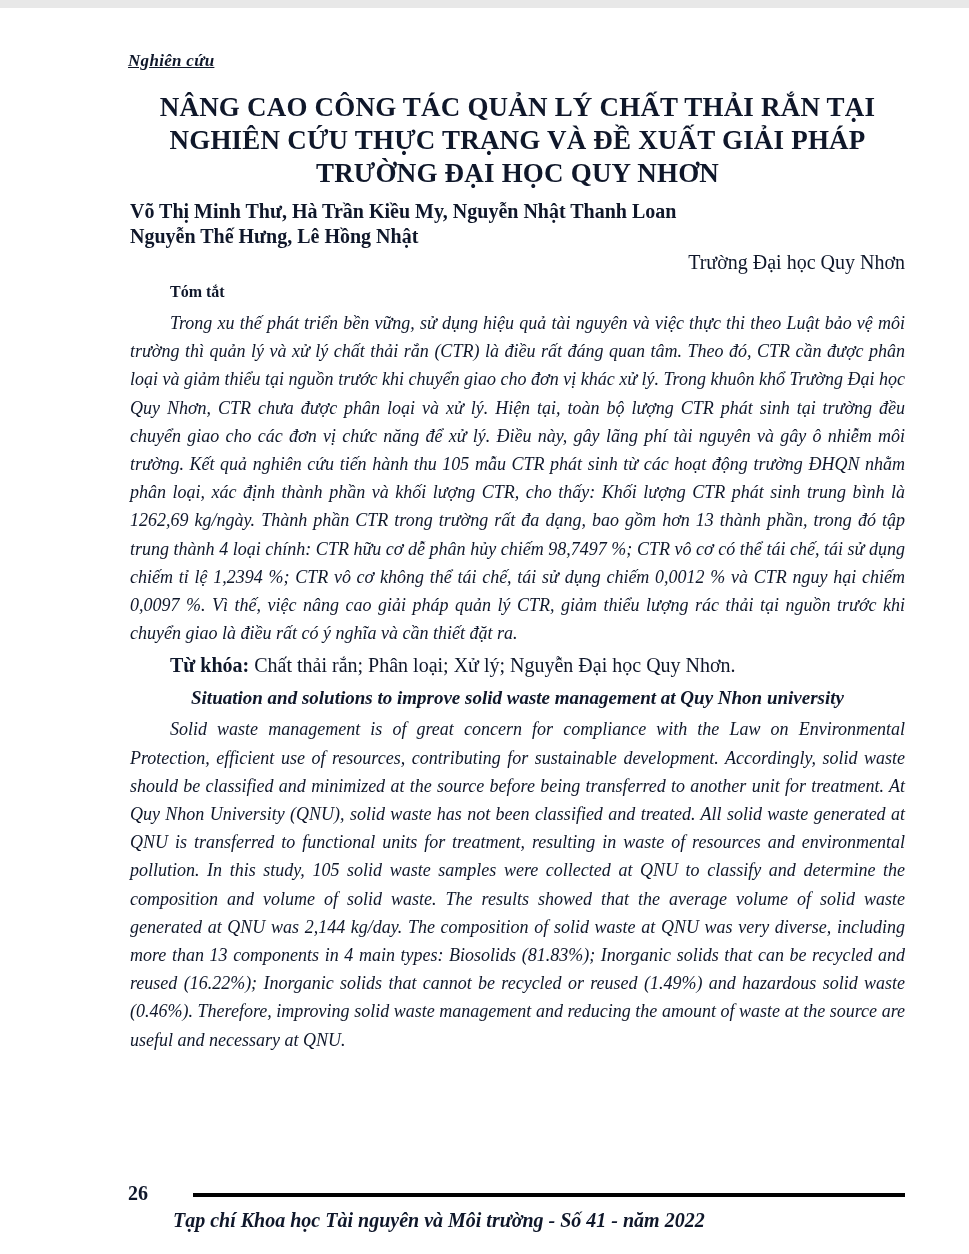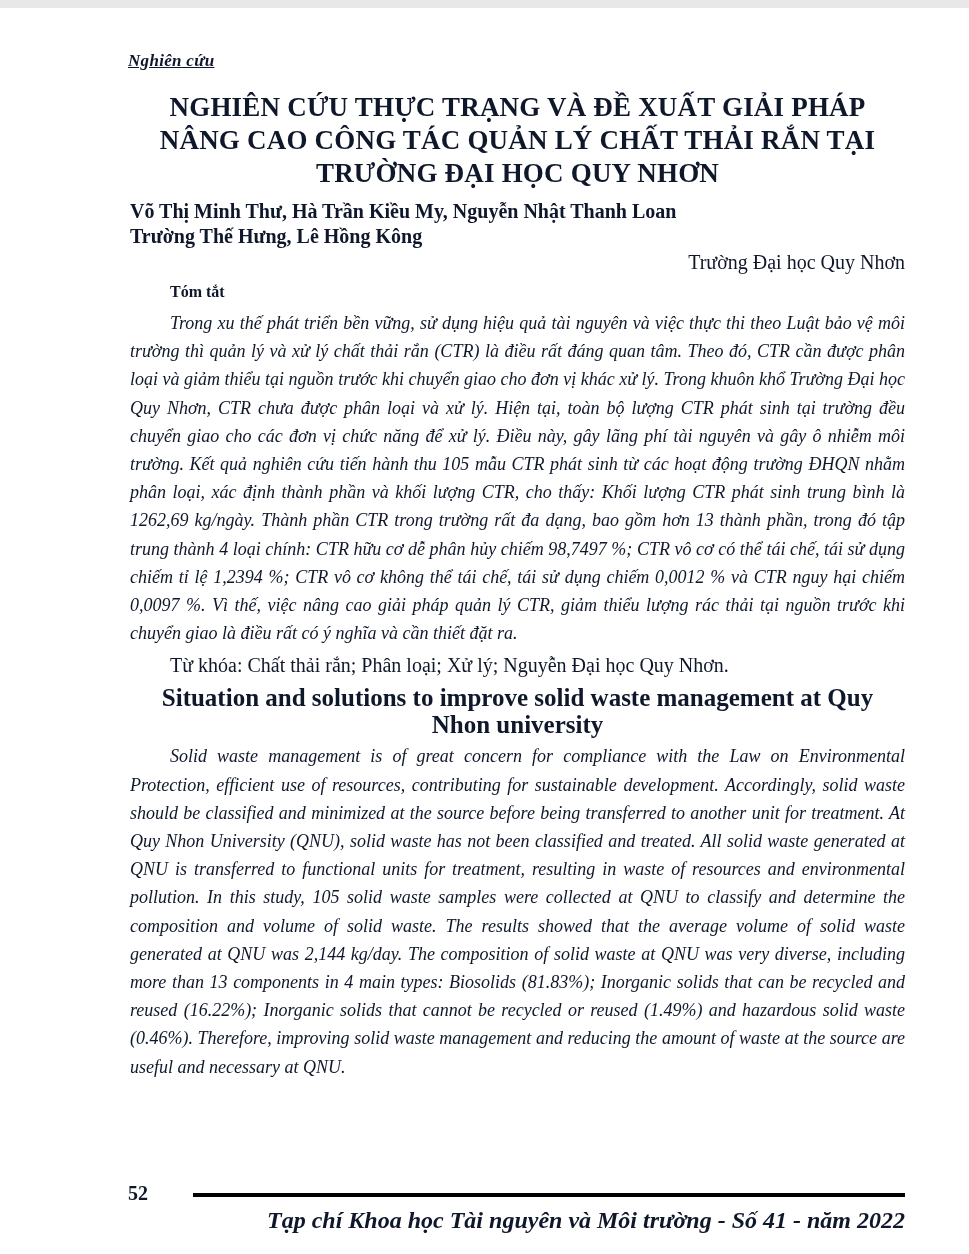--- a/index.html
+++ b/index.html
@@ -63,26 +63,27 @@
     line-height: 28.2px;
     text-align: justify;
     text-indent: 40px;
   }
   .kw-line {
     margin-top: 5px;
     padding-left: 40px;
     font-size: 20px;
     line-height: 27px;
   }
-  .kw-line b { font-weight: normal; }
+  .kw-line b { font-weight: bold; }
   .en-title {
     margin-top: 5px;
     text-align: center;
     font-weight: bold;
-    font-size: 25px;
+    font-style: italic;
+    font-size: 19px;
     line-height: 27px;
   }
   .footer {
     position: absolute;
     left: 128px;
     right: 64px;
     top: 1174px;
   }
   .footer-rule-row {
     display: flex;
@@ -96,44 +97,44 @@
   .footer-rule {
     flex: 1 1 auto;
     height: 4px;
     background: #000000;
     margin-left: 45px;
     margin-top: 2px;
   }
   .journal-line {
     margin-top: 2px;
     margin-left: 45px;
-    text-align: right;
+    text-align: left;
     font-weight: bold;
     font-style: italic;
-    font-size: 24px;
+    font-size: 20px;
     line-height: 26px;
   }
 </style>
 </head>
 <body>
 
 <div class="page">
   <div class="content">
 
     <div class="running-head">Nghiên cứu</div>
 
     <div class="article-title">
+      <div>NÂNG CAO CÔNG TÁC QUẢN LÝ CHẤT THẢI RẮN TẠI</div>
       <div>NGHIÊN CỨU THỰC TRẠNG VÀ ĐỀ XUẤT GIẢI PHÁP</div>
-      <div>NÂNG CAO CÔNG TÁC QUẢN LÝ CHẤT THẢI RẮN TẠI</div>
       <div>TRƯỜNG ĐẠI HỌC QUY NHƠN</div>
     </div>
 
     <div class="authors">
       <div>Võ Thị Minh Thư, Hà Trần Kiều My, Nguyễn Nhật Thanh Loan</div>
-      <div>Trường Thế Hưng, Lê Hồng Kông</div>
+      <div>Nguyễn Thế Hưng, Lê Hồng Nhật</div>
     </div>
 
     <div class="affiliation">Trường Đại học Quy Nhơn</div>
 
     <div class="section-heading">Tóm tắt</div>
 
     <p class="para">Trong xu thế phát triển bền vững, sử dụng hiệu quả tài nguyên và việc thực thi theo Luật bảo vệ môi trường thì quản lý và xử lý chất thải rắn (CTR) là điều rất đáng quan tâm. Theo đó, CTR cần được phân loại và giảm thiểu tại nguồn trước khi chuyển giao cho đơn vị khác xử lý. Trong khuôn khổ Trường Đại học Quy Nhơn, CTR chưa được phân loại và xử lý. Hiện tại, toàn bộ lượng CTR phát sinh tại trường đều chuyển giao cho các đơn vị chức năng để xử lý. Điều này, gây lãng phí tài nguyên và gây ô nhiễm môi trường. Kết quả nghiên cứu tiến hành thu 105 mẫu CTR phát sinh từ các hoạt động trường ĐHQN nhằm phân loại, xác định thành phần và khối lượng CTR, cho thấy: Khối lượng CTR phát sinh trung bình là 1262,69 kg/ngày. Thành phần CTR trong trường rất đa dạng, bao gồm hơn 13 thành phần, trong đó tập trung thành 4 loại chính: CTR hữu cơ dễ phân hủy chiếm 98,7497 %; CTR vô cơ có thể tái chế, tái sử dụng chiếm tỉ lệ 1,2394 %; CTR vô cơ không thể tái chế, tái sử dụng chiếm 0,0012 % và CTR nguy hại chiếm 0,0097 %. Vì thế, việc nâng cao giải pháp quản lý CTR, giảm thiểu lượng rác thải tại nguồn trước khi chuyển giao là điều rất có ý nghĩa và cần thiết đặt ra.</p>
 
     <div class="kw-line">
       <b>Từ khóa:</b>
@@ -143,18 +144,18 @@
 
     <div class="en-title">Situation and solutions to improve solid waste management at Quy Nhon university</div>
 
     <p class="para">Solid waste management is of great concern for compliance with the Law on Environmental Protection, efficient use of resources, contributing for sustainable development. Accordingly, solid waste should be classified and minimized at the source before being transferred to another unit for treatment. At Quy Nhon University (QNU), solid waste has not been classified and treated. All solid waste generated at QNU is transferred to functional units for treatment, resulting in waste of resources and environmental pollution. In this study, 105 solid waste samples were collected at QNU to classify and determine the composition and volume of solid waste. The results showed that the average volume of solid waste generated at QNU was 2,144 kg/day. The composition of solid waste at QNU was very diverse, including more than 13 components in 4 main types: Biosolids (81.83%); Inorganic solids that can be recycled and reused (16.22%); Inorganic solids that cannot be recycled or reused (1.49%) and hazardous solid waste (0.46%). Therefore, improving solid waste management and reducing the amount of waste at the source are useful and necessary at QNU.</p>
 
 
   </div>
 
   <div class="footer">
     <div class="footer-rule-row">
-      <span class="page-number">52</span>
+      <span class="page-number">26</span>
       <span class="footer-rule"></span>
     </div>
     <div class="journal-line">Tạp chí Khoa học Tài nguyên và Môi trường - Số 41 - năm 2022</div>
   </div>
 </div>
 
 </body></html>

